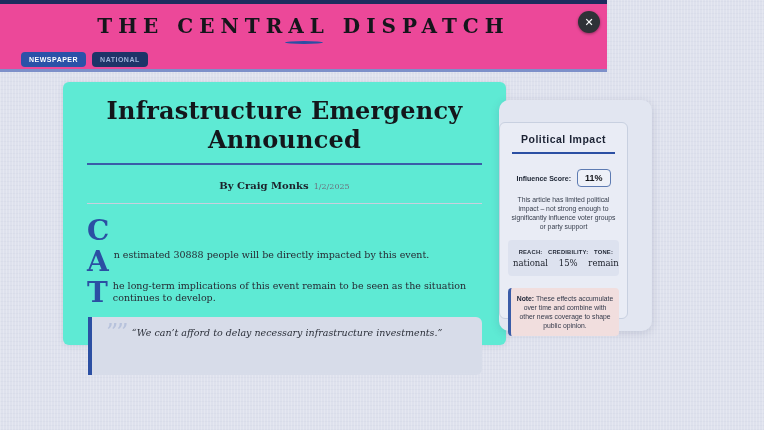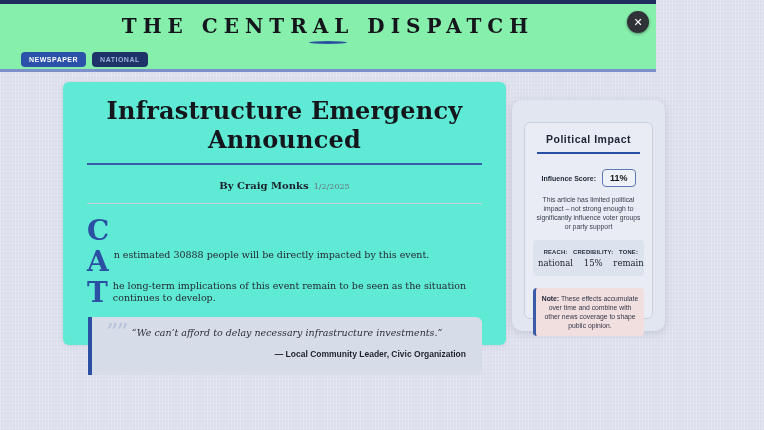--- a/index.html
+++ b/index.html
@@ -8,22 +8,22 @@
     font-family:"Liberation Sans", sans-serif;
     background-color:#dee1ed;
     background-image:
       repeating-linear-gradient(90deg, rgba(255,255,255,0.20) 0 1px, transparent 1px 3px),
       repeating-linear-gradient(0deg, rgba(175,181,203,0.10) 0 1px, transparent 1px 4px);
     position:relative;
   }
 
   
   .header {
-    position:absolute; top:0; left:0; width:656px; height:72px;
-    background:#86efac;
+    position:absolute; top:0; left:0; width:607px; height:72px;
+    background:#ec4899;
     border-top:4px solid #1c2d5e;
     border-bottom:3px solid #7d90c9;
   }
   .masthead {
     text-align:center; margin-top:10px;
     font-family:"DejaVu Serif", serif; font-weight:bold;
     font-size:20px; letter-spacing:6px; color:#14161b;
   }
   .masthead-divider {
     width:38px; height:3px; background:#2b4fa3;
@@ -90,24 +90,24 @@
     text-align:center; font-family:"DejaVu Serif", serif; font-style:italic;
     font-size:9.5px; color:#2a2e38;
   }
   .quote-attribution {
     text-align:right; margin-top:11px;
     font-size:8.5px; font-weight:bold; color:#1d222e;
   }
 
   
   .sidebar-panel {
-    position:absolute; left:512px; top:100px; width:153px; height:231px;
+    position:absolute; left:499px; top:100px; width:153px; height:231px;
     background:#e2e6f1; border-radius:10px;
     box-shadow:0 2px 8px rgba(60,70,110,0.18);
-    display:flex; justify-content:center;
+    display:flex; justify-content:flex-start;
   }
   .impact-card {
     margin-top:22px; width:129px; height:197px;
     background:#e9ecf5; border:1px solid #c8d0e0; border-radius:6px;
     padding:10px 8px 0 8px;
   }
   .impact-title {
     text-align:center; font-weight:bold; font-size:10.5px;
     color:#1b2233; letter-spacing:0.5px;
   }
@@ -170,21 +170,20 @@
       <span class="dropcap">A</span><span>n estimated 30888 people will be directly impacted by this event.</span>
     </div>
     <div class="para">
       <span class="dropcap">T</span><span>he long-term implications of this event remain to be seen as the situation continues to develop.</span>
     </div>
   </div>
 
   <div class="quote-box">
     <span class="quote-mark">””</span>
     <div class="quote-text">“We can’t afford to delay necessary infrastructure investments.”</div>
-    <div class="quote-attribution">— Local Community Leader, Civic Organization</div>
   </div>
 </div>
 
 <div class="sidebar-panel">
   <div class="impact-card">
     <div class="impact-title">Political Impact</div>
     <div class="impact-rule"></div>
 
     <div class="influence-row">
       <span class="influence-label">Influence Score:</span>

